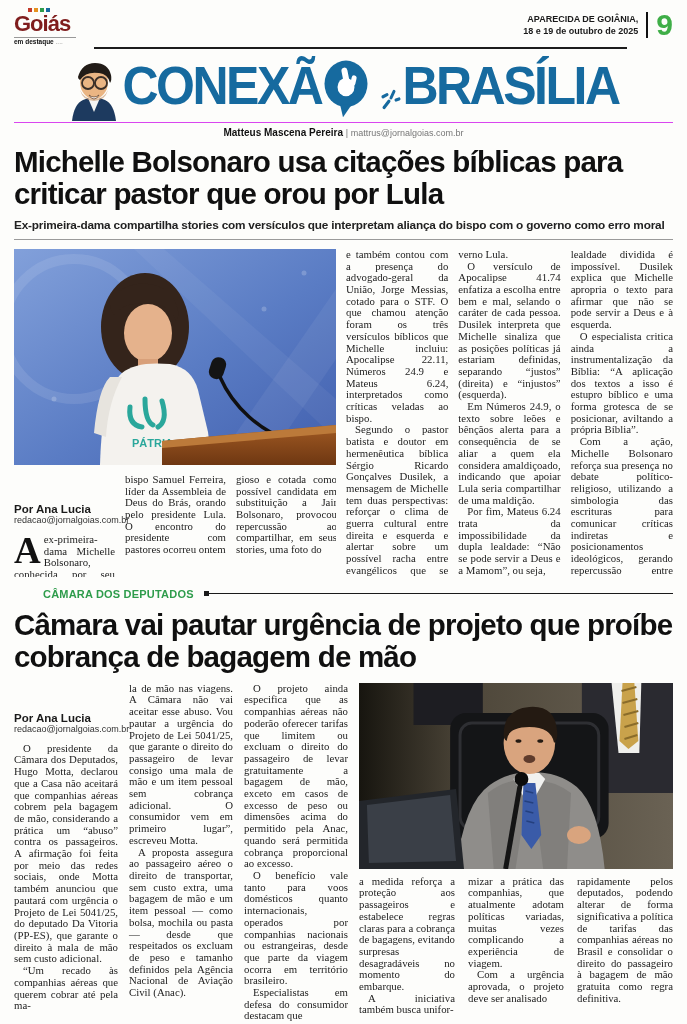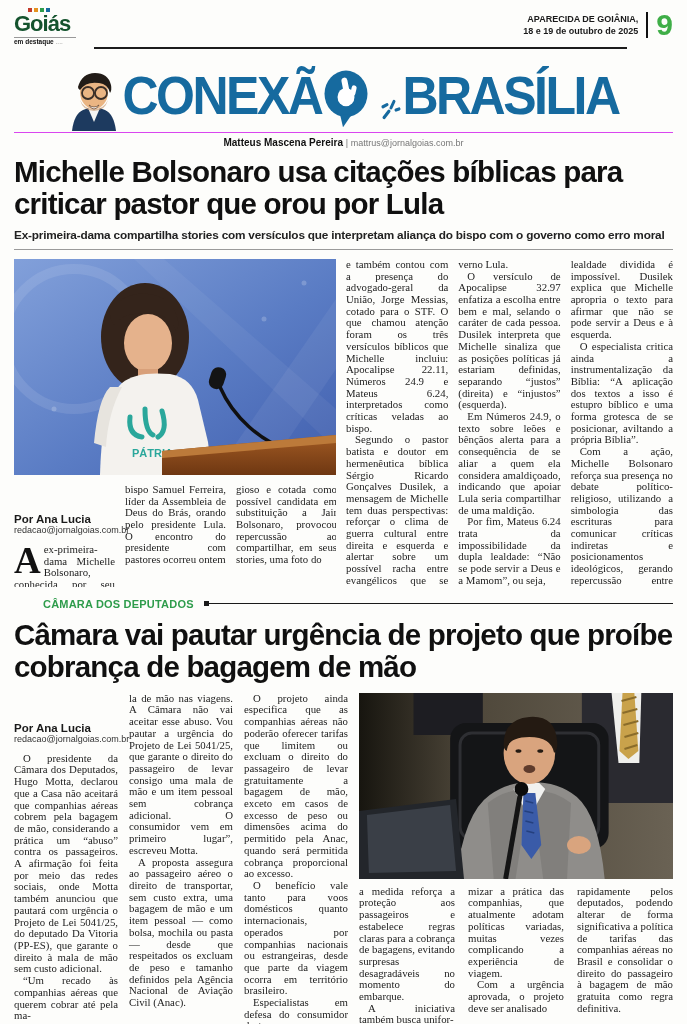--- a/index.html
+++ b/index.html
@@ -8,29 +8,29 @@
     position:relative; width:687px; height:1024px; margin:0 auto;
     background:#fdfdfb; overflow:hidden; color:#1a1a1a;
     font-family:"Liberation Serif", serif; padding:8px 14px 0 14px;
   }
   
   .topbar { position:relative; height:42px; display:flex; align-items:flex-start; }
   .topbar::after { content:""; position:absolute; left:80px; right:46px; bottom:1px; height:2px; background:#1c1c1c; }
   .logo { width:90px; line-height:1; }
   .logo-dots { display:flex; gap:2px; margin-left:14px; margin-bottom:1px; }
   .logo-dots span { width:4px; height:4px; }
-  .logo-text { font-family:"Liberation Sans",sans-serif; font-weight:bold; font-size:22px; color:#14532d; letter-spacing:-1px; }
+  .logo-text { font-family:"Liberation Sans",sans-serif; font-weight:bold; font-size:22px; color:#7f1d1d; letter-spacing:-1px; }
   .logo-sub { font-family:"Liberation Sans",sans-serif; font-size:6.5px; font-weight:bold; color:#111; border-top:1px solid #999; margin-top:2px; padding-top:1px; width:62px; }
   .logo-sub .gray { color:#999; font-weight:normal; }
   .spacer { flex:1; }
   .dateblock { text-align:right; font-family:"Liberation Sans",sans-serif; font-weight:bold; font-size:9px; line-height:1.3; padding-top:6px; }
   .vdiv { width:2px; height:26px; background:#111; margin:4px 8px 0 8px; }
   .pagenum { font-family:"Liberation Sans",sans-serif; font-weight:bold; font-size:30px; color:#3fae47; line-height:1; padding-top:2px; }
   
-  .masthead { display:flex; align-items:center; justify-content:center; height:68px; margin-top:12px;text-align:right; }
+  .masthead { display:flex; align-items:center; justify-content:center; height:68px; margin-top:2px;text-align:right; }
   .caricature { width:52px; height:64px; margin-right:2px; margin-top:6px; }
   .mast-title { display:flex; align-items:center; font-family:"Liberation Sans",sans-serif; font-weight:bold; font-size:50px; letter-spacing:-2.5px; color:#166a9f; transform:scaleY(1.08); }
   .bubble-o { width:46px; height:54px; margin:0 2px; position:relative; top:3px; }
   .spark { width:20px; height:22px; margin:0 1px 26px 10px; }
   .mast-byline { text-align:center; font-family:"Liberation Sans",sans-serif; font-size:10px; border-top:1px solid #d946ef; padding-top:4px; margin-top:2px; }
   .mb-name { font-weight:bold; color:#111; }
   .mb-sep, .mb-email { color:#777; font-size:9px; }
   
   h1, h2 { font-family:"Liberation Sans",sans-serif; font-weight:bold; color:#101010; font-size:29.5px; line-height:1.1; letter-spacing:-0.8px; margin-top:8px; }
   .deck { font-family:"Liberation Sans",sans-serif; font-weight:bold; font-size:11.8px; letter-spacing:-0.2px; color:#222; margin-top:7px; }
@@ -192,21 +192,21 @@
             </div>
         </div>
       </div>
       <div class="a1-right">
         <div class="col" data-noindent="">
             <p class="para">e também contou com a presença do advogado-geral da União, Jorge Messias, cotado para o STF. O que chamou atenção foram os três versículos bíblicos que Michelle incluiu: Apocalipse 22.11, Números 24.9 e Mateus 6.24, interpretados como críticas veladas ao bispo.</p>
             <p class="para">Segundo o pastor batista e doutor em hermenêutica bíblica Sérgio Ricardo Gonçalves Dusilek, a mensagem de Michelle tem duas perspectivas: reforçar o clima de guerra cultural entre direita e esquerda e alertar sobre um possível racha entre evangélicos que se aproximam do go-</p>
           </div>
         <div class="col" data-noindent="">
             <p class="para">verno Lula.</p>
-            <p class="para">O versículo de Apocalipse 32.97 enfatiza a escolha entre bem e mal, selando o caráter de cada pessoa. Dusilek interpreta que Michelle sinaliza que as posições políticas já estariam definidas, separando “justos” (direita) e “injustos” (esquerda).</p>
+            <p class="para">O versículo de Apocalipse 41.74 enfatiza a escolha entre bem e mal, selando o caráter de cada pessoa. Dusilek interpreta que Michelle sinaliza que as posições políticas já estariam definidas, separando “justos” (direita) e “injustos” (esquerda).</p>
             <p class="para">Em Números 24.9, o texto sobre leões e bênçãos alerta para a consequência de se aliar a quem ela considera amaldiçoado, indicando que apoiar Lula seria compartilhar de uma maldição.</p>
             <p class="para">Por fim, Mateus 6.24 trata da impossibilidade da dupla lealdade: “Não se pode servir a Deus e a Mamom”, ou seja,</p>
           </div>
         <div class="col" data-noindent="">
             <p class="para">lealdade dividida é impossível. Dusilek explica que Michelle apropria o texto para afirmar que não se pode servir a Deus e à esquerda.</p>
             <p class="para">O especialista critica ainda a instrumentalização da Bíblia: “A aplicação dos textos a isso é estupro bíblico e uma forma grotesca de se posicionar, aviltando a própria Bíblia”.</p>
             <p class="para">Com a ação, Michelle Bolsonaro reforça sua presença no debate político-religioso, utilizando a simbologia das escrituras para comunicar críticas indiretas e posicionamentos ideológicos, gerando repercussão entre seguidores e líderes evangélicos.</p>
           </div>
       </div>
     </div>

